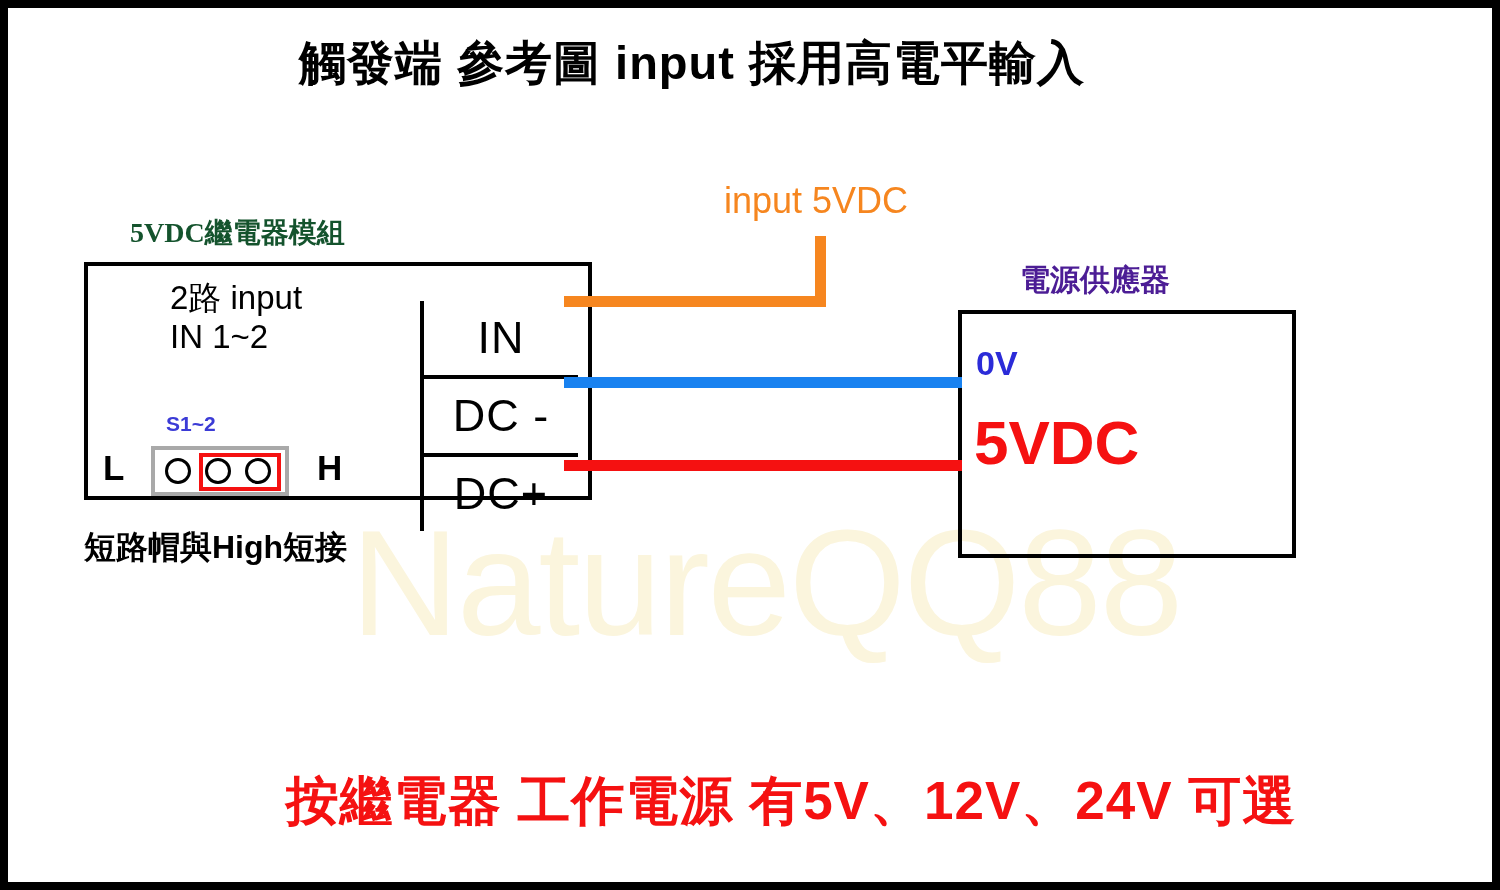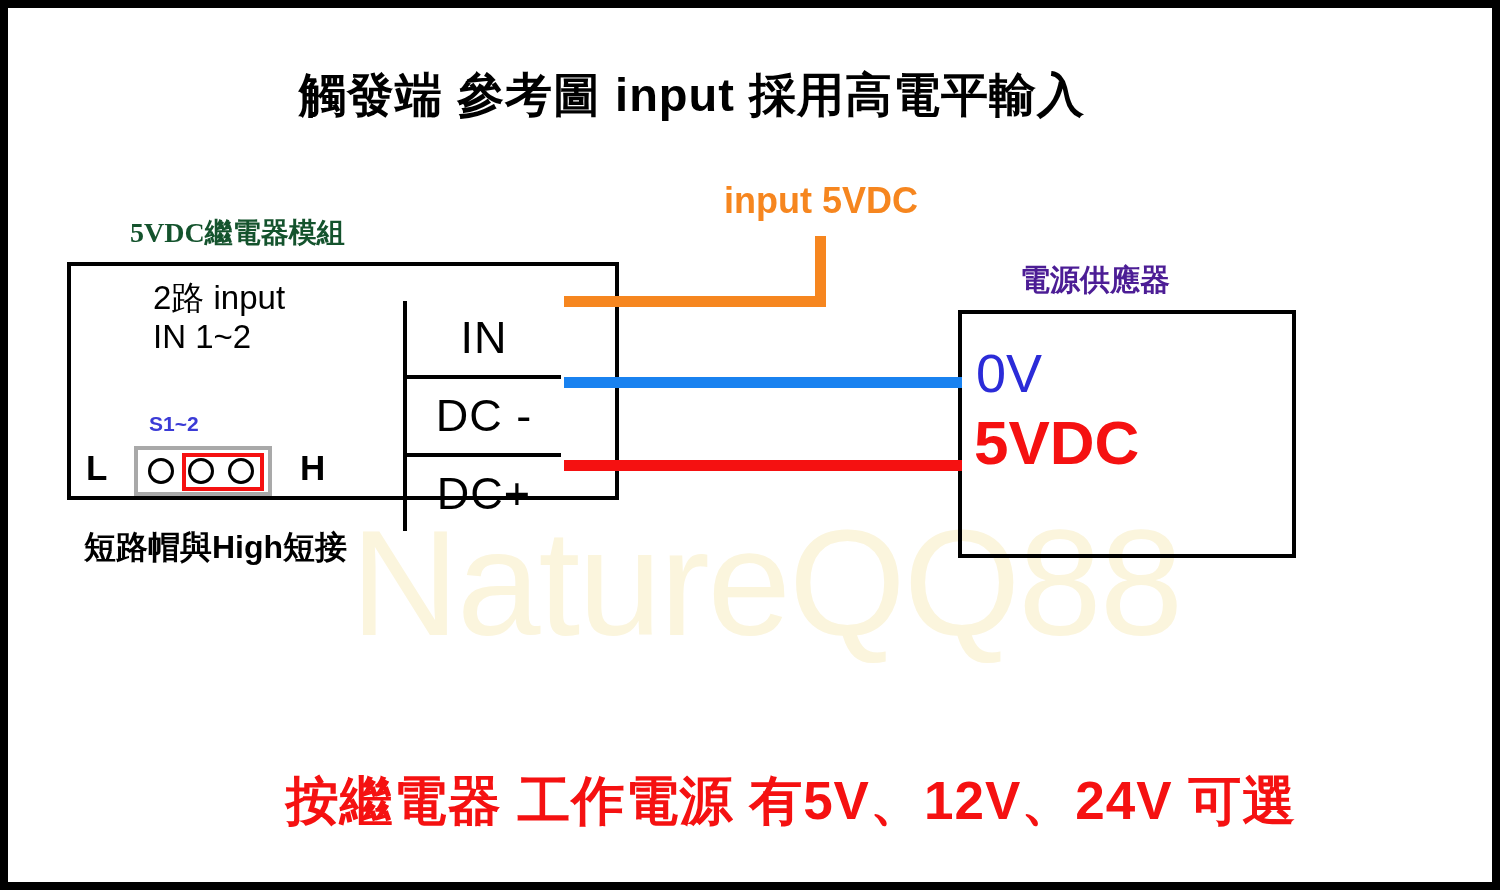--- a/index.html
+++ b/index.html
@@ -40,37 +40,36 @@
     position: absolute;
     left: 0; top: 24px;
     width: 1368px;
     text-align: center;
     font-size: 47px;
     font-weight: bold;
     color: #000000;
     letter-spacing: 1px;
     z-index: 3;
     white-space: nowrap;
-    margin-top: 32px;
   }
 
   
   .relay-caption {
     position: absolute;
     left: 122px; top: 206px;
     font-size: 28px;
     font-weight: bold;
     color: #14532d;
     white-space: nowrap;
     font-family: Liberation Serif, serif;
   }
   .relay-box {
     position: absolute;
-    left: 59px; top: 254px;
-    width: 552px; height: 238px;
+    left: 76px; top: 254px;
+    width: 508px; height: 238px;
     border: 4px solid #000000;
     box-sizing: border-box;
     background: transparent;
   }
   .relay-body {
     position: absolute;
     left: 0; top: 0;
     width: 332px; height: 100%;
     box-sizing: border-box;
   }
@@ -178,22 +177,22 @@
   .psu-box {
     position: absolute;
     left: 950px; top: 302px;
     width: 338px; height: 248px;
     border: 4px solid #000000;
     box-sizing: border-box;
   }
   .psu-0v {
     position: absolute;
     left: 14px; top: 32px;
-    font-size: 54px;
-    font-weight: normal;
+    font-size: 34px;
+    font-weight: bold;
     color: #2b2bd8;
     line-height: 1;
   }
   .psu-5vdc {
     position: absolute;
     left: 12px; top: 98px;
     font-size: 62px;
     font-weight: bold;
     color: #f51111;
     line-height: 1;
@@ -218,21 +217,21 @@
   }
   .wire-red {
     left: 556px; top: 452px;
     width: 398px; height: 11px;
     background: #f51111;
   }
   .input-label {
     position: absolute;
     left: 716px; top: 172px;
     font-size: 36px;
-    font-weight: bold;
+    font-weight: normal;
     color: #f6861f;
     white-space: nowrap;
     z-index: 3;
   }
 
   
   .note-purple {
     position: absolute;
     left: 0; top: 650px;
     width: 1484px;

